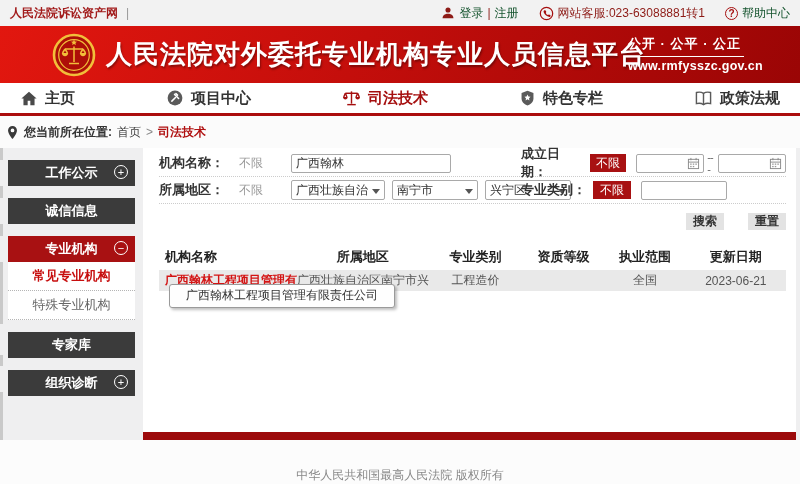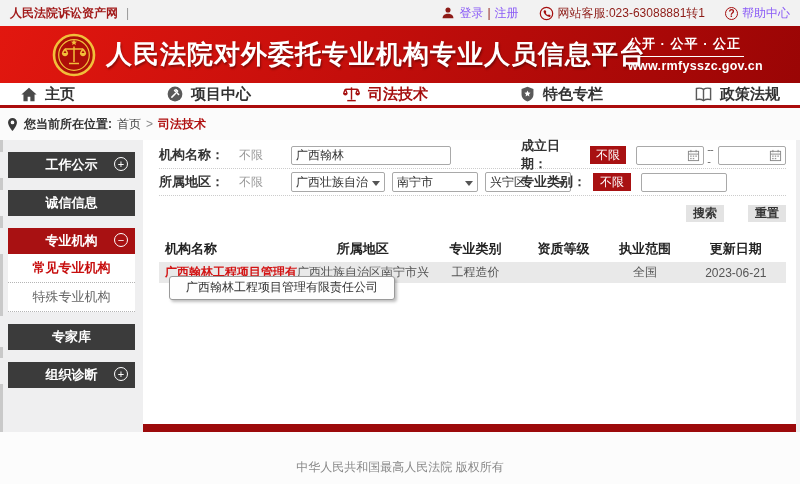--- a/index.html
+++ b/index.html
@@ -5,34 +5,34 @@
   * { margin:0; padding:0; box-sizing:border-box; }
   body { font-family:"Liberation Sans","DejaVu Sans",sans-serif; background:#ddd; }
   .page { width:800px; height:484px; position:relative; background:#fff; overflow:hidden; margin:0 auto; }
 
   
   .topbar { height:26px; background:#f2f2f2; display:flex; align-items:center; padding:0 10px; font-size:12px; }
   .topbar-left { display:flex; align-items:center; gap:8px; color:#a21c1c; font-weight:bold; }
   .topbar-left .tdiv { color:#999; font-weight:normal; }
   .topbar-right { margin-left:auto; display:flex; align-items:center; gap:6px; color:#8d1b16; }
   .topbar-right .grp { display:flex; align-items:center; gap:4px; margin-left:14px; }
-  .topbar-right a { color:#8b5cf6; text-decoration:none; cursor:pointer;text-align:right; }
+  .topbar-right a { color:#14532d; text-decoration:none; cursor:pointer;text-align:right; }
   .help-circle { width:13px; height:13px; border:1px solid #a50f0f; border-radius:50%; color:#a50f0f; font-size:10px; line-height:11px; text-align:center; font-weight:bold; display:inline-block; }
 
   
   .banner { height:57px; background:linear-gradient(115deg,#e2170f 0%,#c40e0b 45%,#9a0505 100%); display:flex; align-items:center; position:relative; }
   .emblem { margin-left:52px; flex:none; }
   .banner-title { color:#fff; font-size:26px; font-weight:bold; letter-spacing:1px; margin-left:10px; text-shadow:1px 2px 2px rgba(0,0,0,.35); white-space:nowrap; }
   .banner-right { position:absolute; right:56px; top:9px; color:#fff; width:116px; }
   .banner-slogan { font-size:13px; font-weight:bold; letter-spacing:1px; white-space:nowrap; }
   .banner-rule { border-top:1px solid #fff; margin:3px 0 2px; }
   .banner-url { font-size:12.5px; font-weight:bold; letter-spacing:.3px; white-space:nowrap; }
 
   
-  .nav { height:25px; background:#fff; border-bottom:3px solid #ab0c0c; display:flex; align-items:center; justify-content:space-between; padding:0 20px; }
+  .nav { height:33px; background:#fff; border-bottom:3px solid #ab0c0c; display:flex; align-items:center; justify-content:space-between; padding:0 20px; }
   .nav-item { display:flex; align-items:center; gap:7px; font-size:15px; font-weight:bold; color:#333; cursor:pointer; }
   .nav-item.active { color:#a50f0f; }
 
   
   .breadcrumb { height:24px; background:#fbfbfb; display:flex; align-items:center; gap:5px; padding:16px 6px; font-size:12px; color:#444; }
   .breadcrumb .bc-prefix { font-weight:bold; color:#333; }
   .breadcrumb .bc-sep { color:#888; }
   .breadcrumb .bc-current { color:#b01111; font-weight:bold; cursor:pointer; }
   .breadcrumb a { color:#444; text-decoration:none; cursor:pointer; }
 

